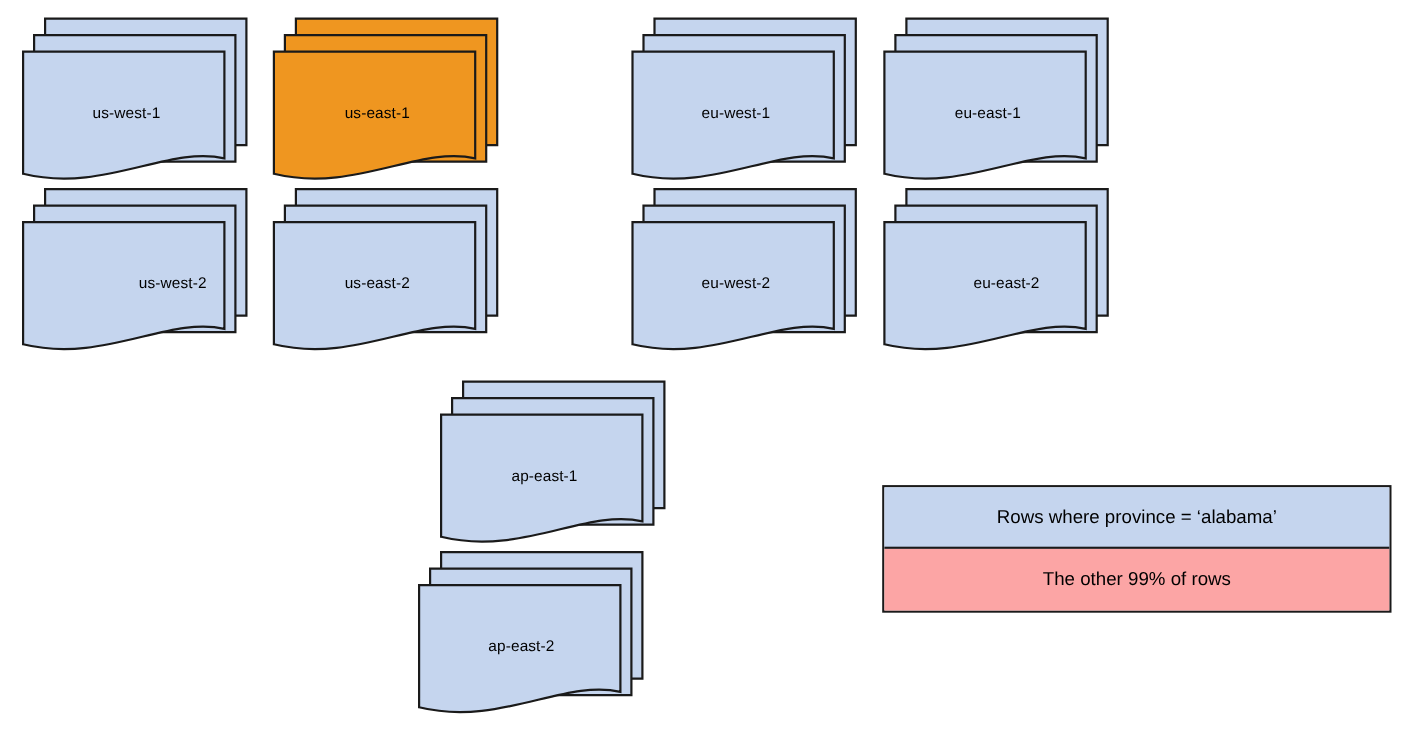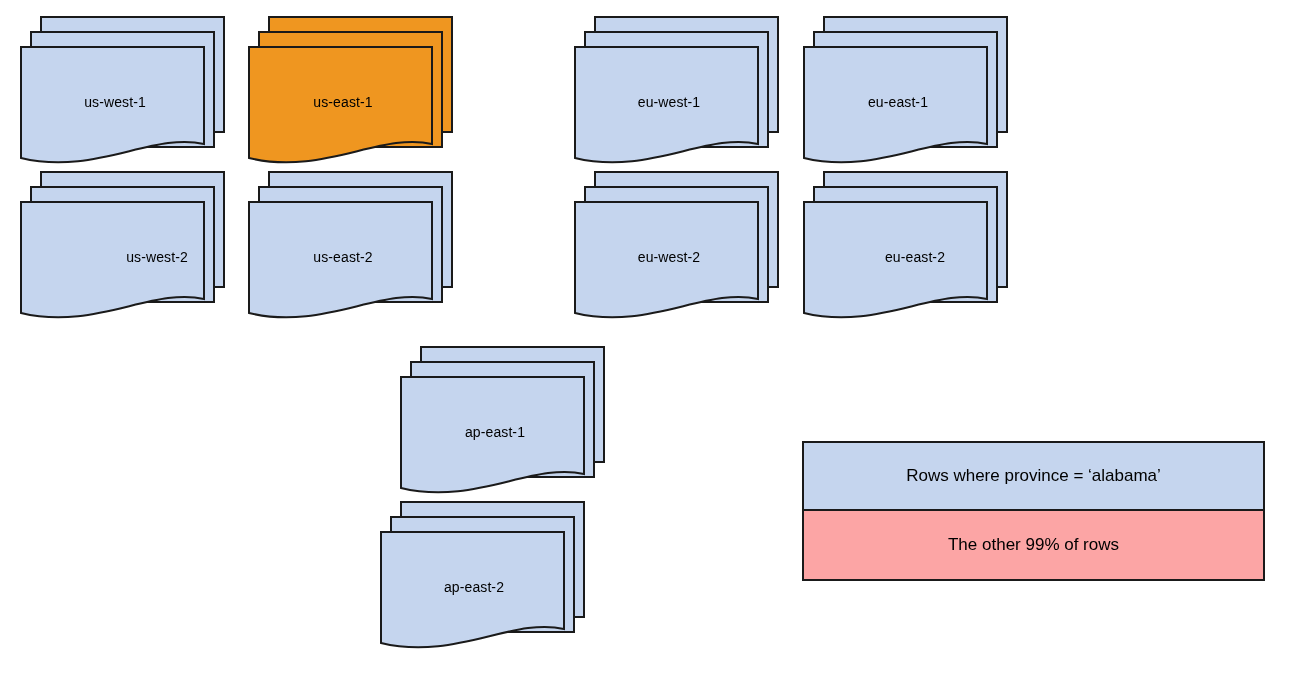--- a/index.html
+++ b/index.html
@@ -51,21 +51,21 @@
   .legend {
     position: absolute;
     left: 802px;
     top: 441px;
     width: 463px;
     border: 2px solid #1a1a1a;
     box-sizing: border-box;
     background: #ffffff;
   }
   .legend-row {
-    height: 68px;
+    height: 56px;
     display: flex;
     align-items: center;
     justify-content: center;
     font-size: 17px;
     color: #000000;
     box-sizing: border-box;
   }
   .legend-row.first {
     border-bottom: 2px solid #1a1a1a;
   }

